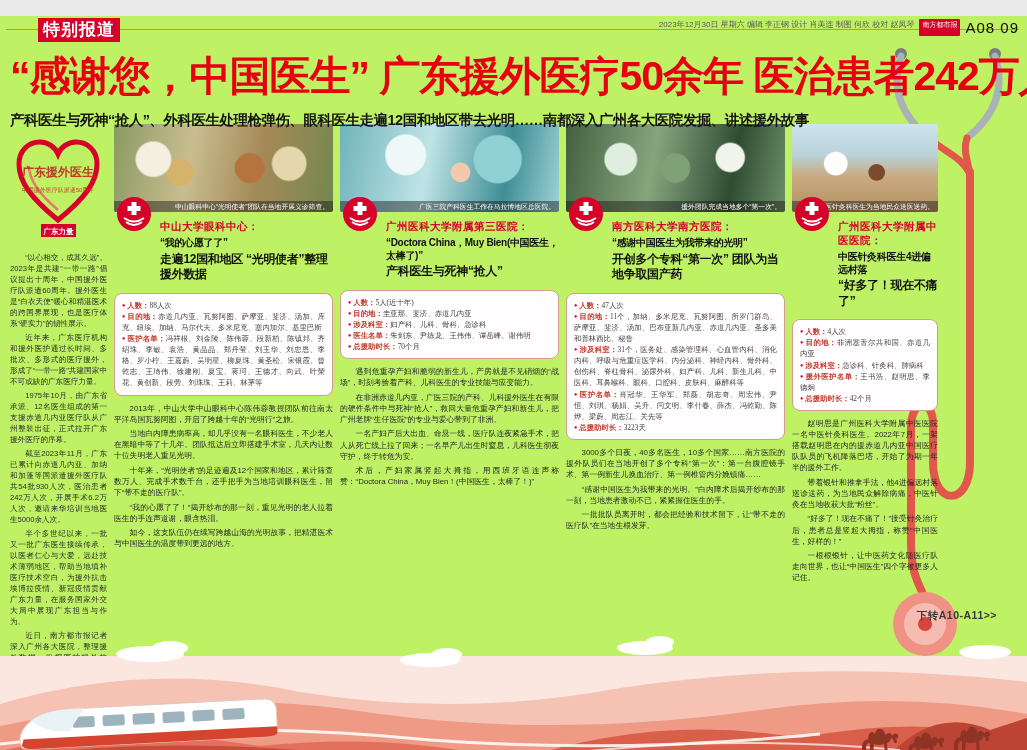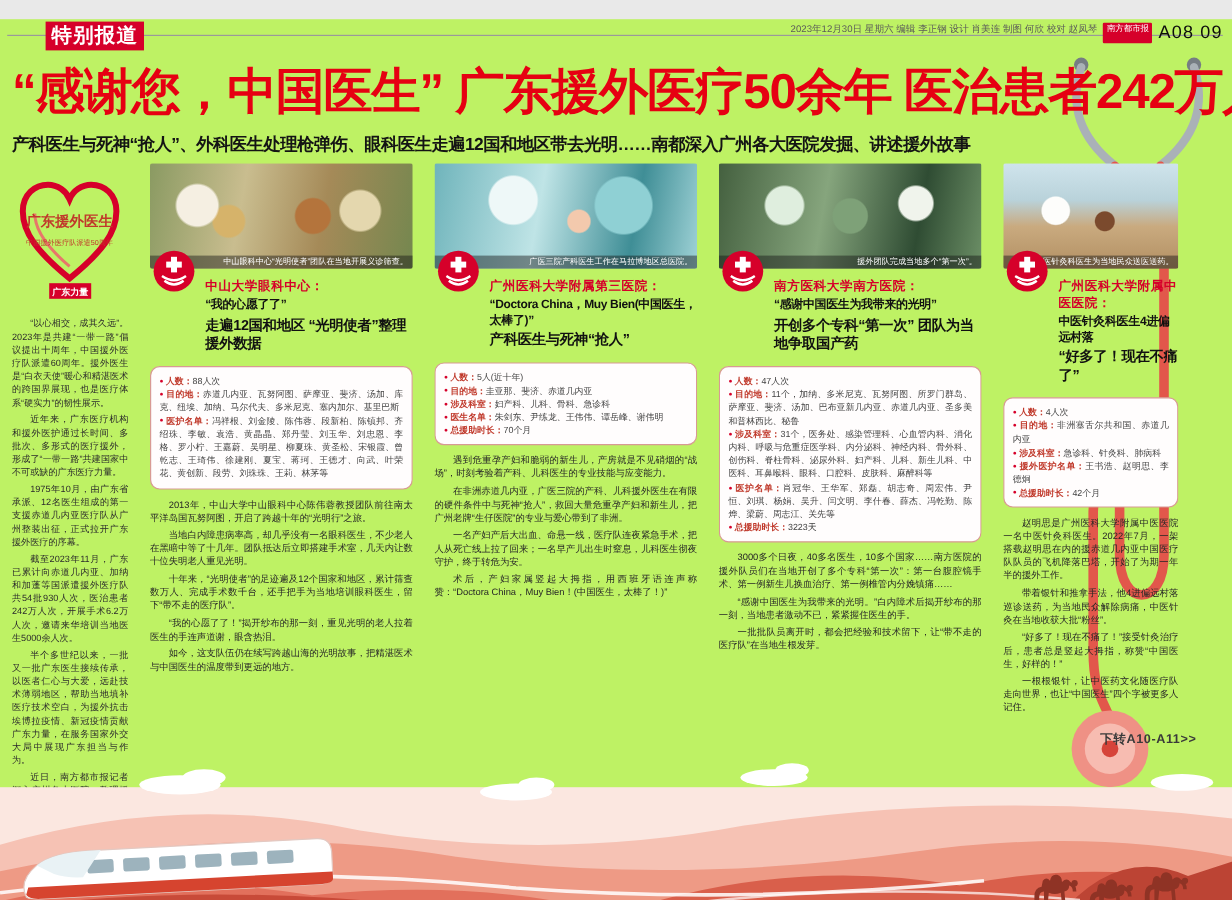--- a/index.html
+++ b/index.html
@@ -19,21 +19,21 @@
 
   
   .headline-block { position:absolute; top:33px; left:10px; width:885px; z-index:4; }
   .headline-main { color:#e60012; font-size:41px; font-weight:900; letter-spacing:-1px; white-space:nowrap; }
   .headline-sub { margin-top:7px; color:#141414; font-size:14.5px; font-weight:bold; letter-spacing:-0.5px; white-space:nowrap; }
 
   
   .stetho { position:absolute; top:26px; right:4px; width:152px; height:640px; z-index:1; pointer-events:none; }
 
   
-  .content { position:absolute; top:120px; left:10px; display:flex; gap:18px; z-index:2; }
+  .content { position:absolute; top:108px; left:10px; display:flex; gap:7px; z-index:2; }
   .sidecol { width:97px; max-height:545px; overflow:hidden; }
   .col { width:219px; max-height:545px; overflow:hidden; }
   .col.c4 { width:146px; }
 
   .campaign-logo { display:block; margin:0 auto 8px; }
 
   .side-par { font-size:7.6px; line-height:1.45; color:#2b2b2b; text-align:justify; text-indent:2em; margin-bottom:3px; }
 
   .photo { position:relative; width:100%; height:88px; border-radius:2px; overflow:hidden; }
   .ph1 { background:
@@ -63,21 +63,21 @@
   .health-logo { position:absolute; left:2px; top:-16px; width:36px; height:36px; }
   .hospital-name { color:#d6002a; font-size:10.5px; font-weight:bold; margin-bottom:3px; letter-spacing:0.5px; }
   .art-h1 { color:#111; font-size:10px; font-weight:bold; line-height:1.25; letter-spacing:-0.3px; }
   .art-h2 { color:#111; font-size:12px; font-weight:bold; line-height:1.3; letter-spacing:-0.3px; margin-top:2px; }
   .col.c4 .col-head, .head-full { padding-left:46px; }
 
   .info-box { border:1.5px solid #d89a94; border-radius:8px; background:#fffdfd; padding:6px 7px; margin:4px 0 7px; }
   .irow { font-size:7.4px; line-height:1.5; color:#3c3c3c; text-align:justify; }
   .ilabel { color:#c0392b; font-weight:bold; }
   .ilabel::before { content:"●"; color:#d6002a; font-size:5.5px; vertical-align:1px; margin-right:2px; }
-  .ival { font-family:Liberation Sans, sans-serif; color:#444; }
+  .ival { font-family:Liberation Serif, serif; color:#444; }
 
   .art-par { font-size:7.8px; line-height:1.42; color:#262626; text-align:justify; text-indent:2em; margin-bottom:3.5px; }
 
   .continuation { position:absolute; right:30px; top:593px; z-index:6;
     font-size:10.5px; font-weight:bold; color:#3a3a3a; letter-spacing:0.5px; }
 
   
   .bottom-art { position:absolute; left:0; right:0; bottom:0; height:140px; z-index:3; pointer-events:none; }
 </style>
 </head>

